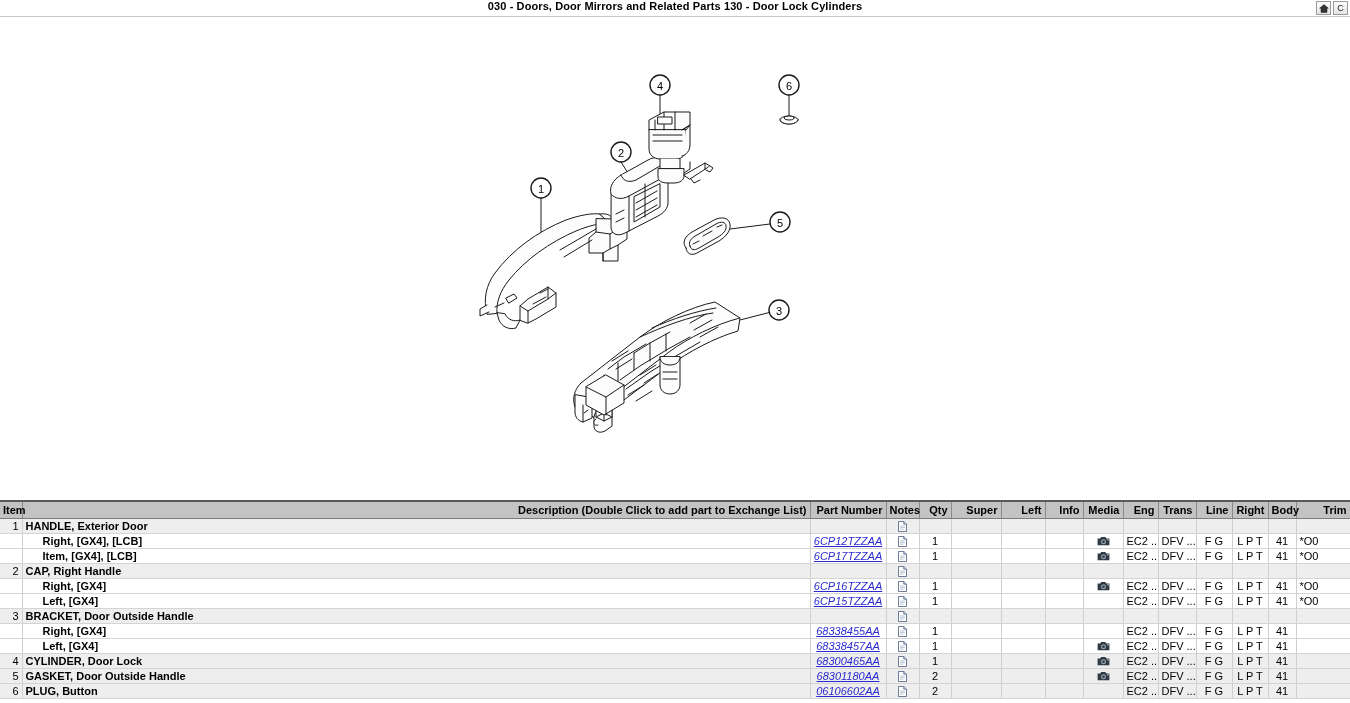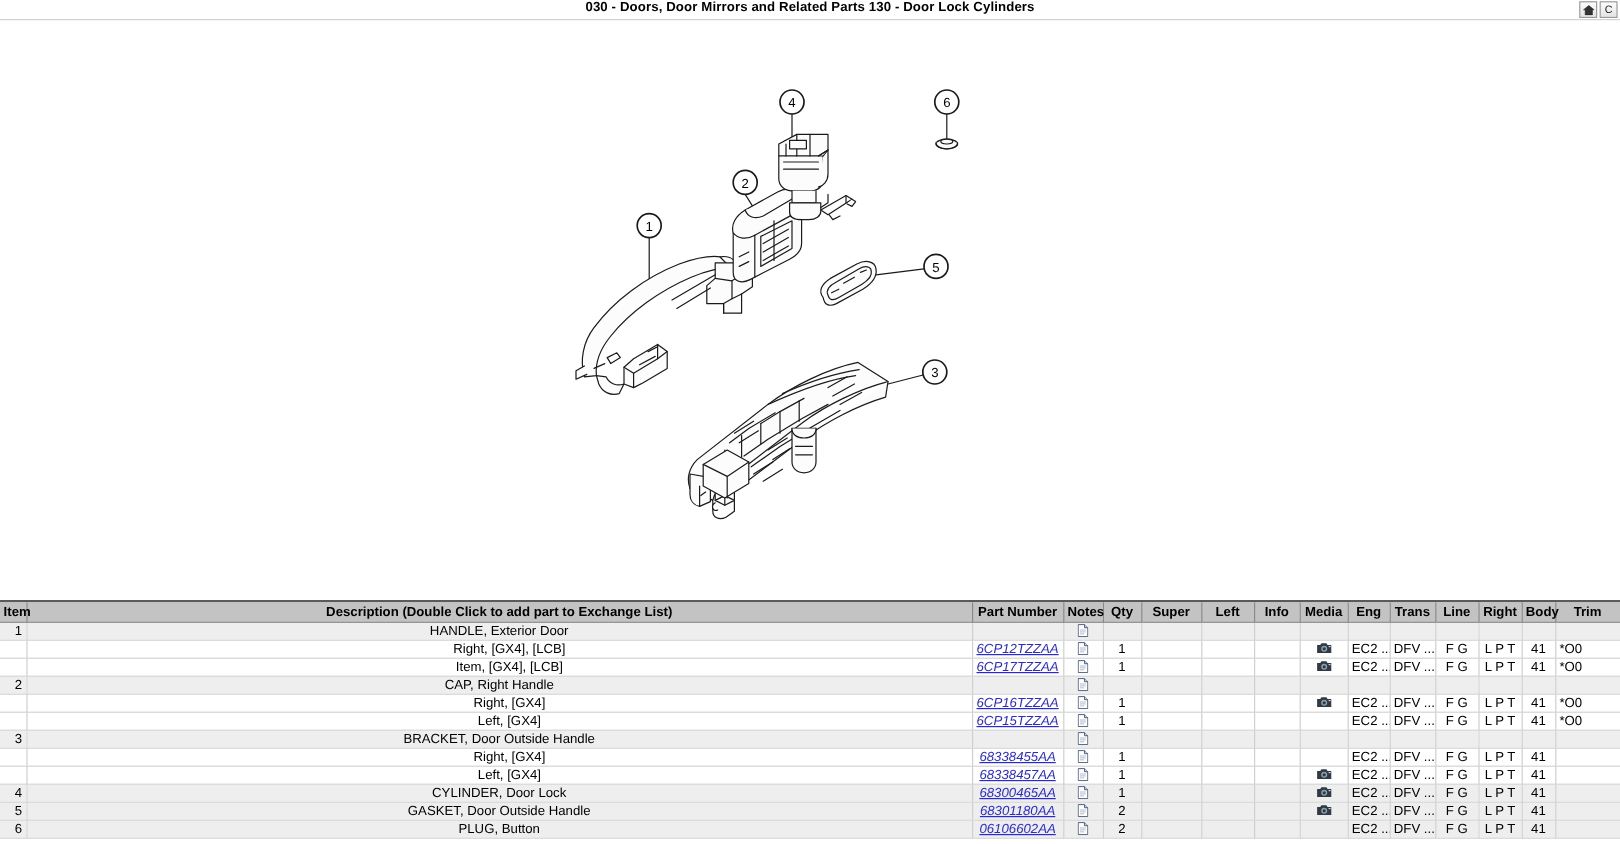--- a/index.html
+++ b/index.html
@@ -68,40 +68,40 @@
     color: #000;
   }
   table.parts th {
     background: #c3c3c3;
     border-right: 1px solid #8a8a8a;
     border-bottom: 1px solid #7d7d7d;
     font-size: 11px;
     font-weight: bold;
     height: 16px;
     padding: 0 3px;
-    text-align: center;
+    text-align: right;
     white-space: nowrap;
     color: #000;
   }
   table.parts th.left { text-align: left; margin-left: 48px; }
   table.parts td {
     border-right: 1px solid #cfcfcf;
     border-bottom: 1px solid #d4d4d4;
     height: 15px;
     padding: 0 3px;
     white-space: nowrap;
     overflow: hidden;
     font-size: 11px;
     line-height: 14px;
   }
   tr.row-main td { background: #eeeeee; }
   tr.row-sub  td { background: #ffffff; }
 
   td.c-item { text-align: right; padding-right: 5px; }
-  td.c-desc { text-align: center; }
+  td.c-desc { text-align: left; font-weight: bold; }
   td.c-desc.indent { padding-left: 20px; }
   td.c-part { text-align: center; }
   td.c-qty  { text-align: center; }
   td.c-center { text-align: center; }
   td.c-left { text-align: left; padding-left: 4px; }
 
   a.partlink {
     color: #2a2ad0;
     text-decoration: underline;
     cursor: pointer;

